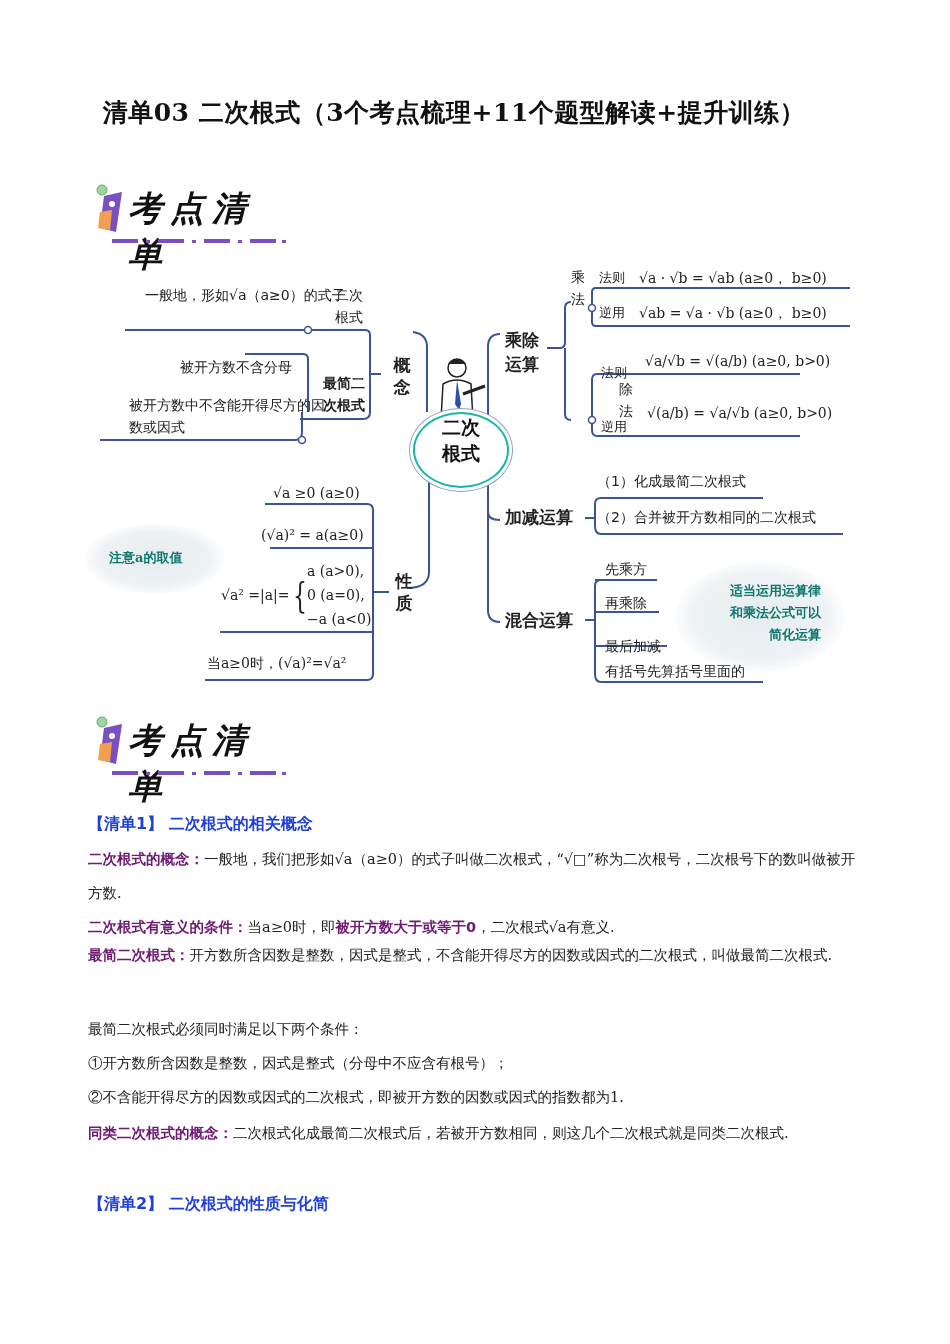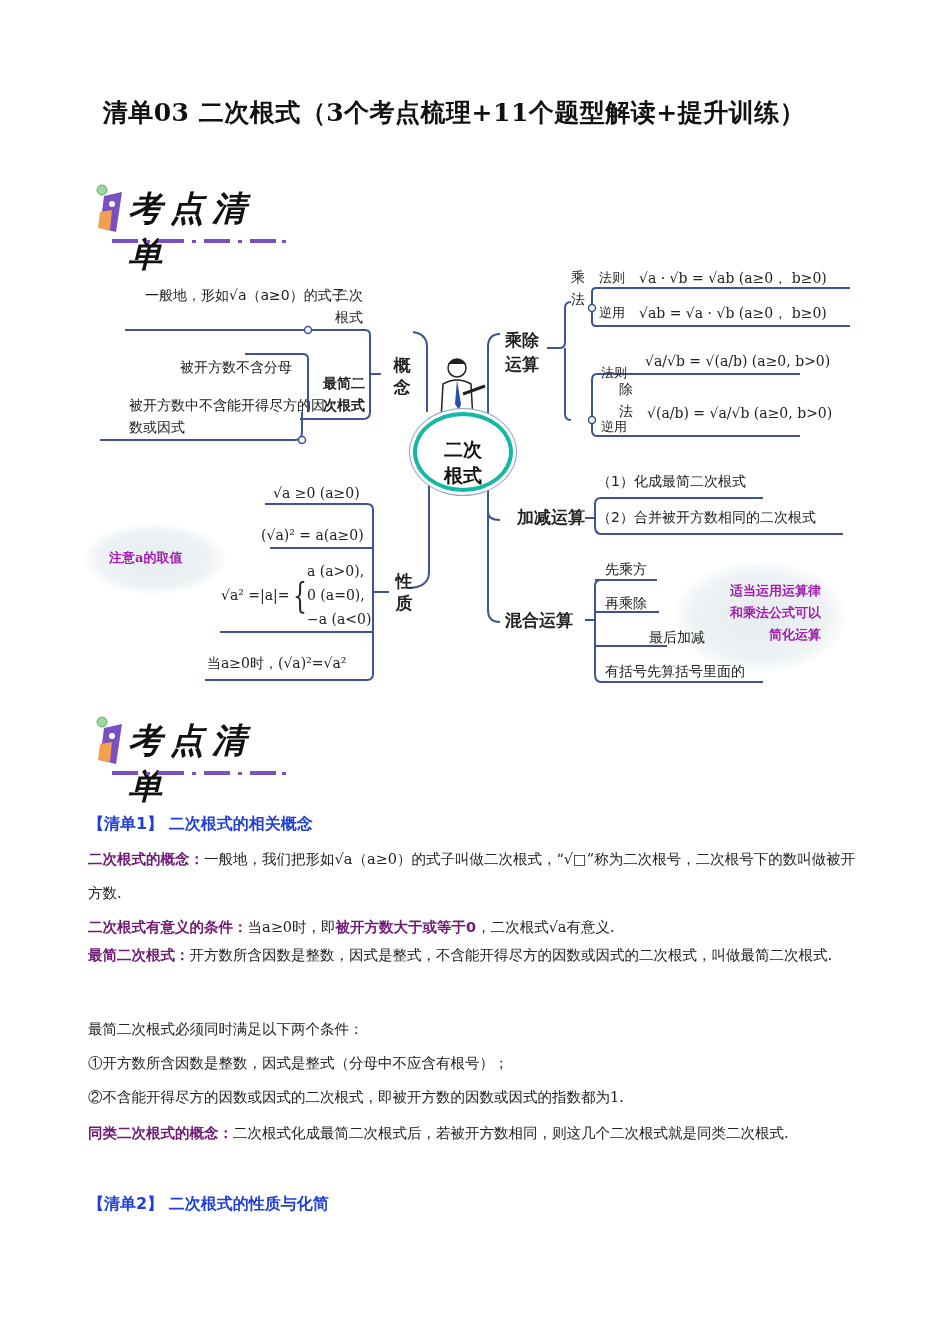--- a/index.html
+++ b/index.html
@@ -14,26 +14,26 @@
                 font-family: "DejaVu Serif", serif; letter-spacing: 8px; color: #111; font-style: italic; }
   .badge .dash { position: absolute; left: 24px; top: 58px; width: 176px; height: 6px; }
 
   
   .map { position: absolute; left: 95px; top: 262px; width: 770px; height: 430px; }
   .map svg.lines { position: absolute; left: 0; top: 0; width: 770px; height: 430px; }
   .mt { position: absolute; font-family: "DejaVu Sans", sans-serif; font-size: 14px; color: #222; white-space: nowrap; line-height: 22px; }
   .mt.big { font-size: 17px; font-weight: bold; line-height: 24px; }
   .mt.vert { width: 18px; white-space: normal; text-align: center; line-height: 22px; }
   .mt.math { font-family: "DejaVu Serif", serif; font-style: normal; font-size: 14px; }
-  .mt.note { font-family: "DejaVu Serif", serif; font-size: 13px; font-weight: bold; color: #a21caf; }
+  .mt.note { font-family: "DejaVu Serif", serif; font-size: 13px; font-weight: bold; color: #0f766e; }
   .cloud { position: absolute; border-radius: 50%; background: radial-gradient(ellipse at center, #e6ecef 0%, #eef2f4 55%, rgba(255,255,255,0) 75%); }
   .center-node { position: absolute; left: 318px; top: 150px; width: 92px; height: 72px;
-                 border: 4px solid #14b8a6; border-radius: 50%;
+                 border: 2px solid #14b8a6; border-radius: 50%;
                  box-shadow: 0 0 0 3px #fff, 0 0 0 4px #8ea0c6; background: #fff;
-                 display: flex; align-items: flex-end; justify-content: center; text-align: center;
+                 display: flex; align-items: flex-start; justify-content: center; text-align: center;
                  font-family: "DejaVu Sans", sans-serif; font-weight: bold; font-size: 19px; line-height: 26px; }
   .man { position: absolute; left: 338px; top: 92px; width: 56px; height: 66px; }
 
   
   .sec { position: absolute; left: 88px; font-size: 16px; font-weight: bold; color: #1f3fd6;
          font-family: "DejaVu Sans", sans-serif; }
   .para { position: absolute; left: 88px; width: 776px; font-size: 14.5px; line-height: 34px; color: #222;
           font-family: "DejaVu Serif", serif; }
   .para b { font-family: "DejaVu Sans", sans-serif; font-weight: bold; color: #701a75; }
 </style>
@@ -153,28 +153,28 @@
   <div class="mt" style="left:504px; top:5px; font-size:13px;">法则</div>
   <div class="mt math" style="left:544px; top:5px;">√a · √b = √ab (a≥0， b≥0)</div>
   <div class="mt" style="left:504px; top:40px; font-size:13px;">逆用</div>
   <div class="mt math" style="left:544px; top:40px;">√ab = √a · √b (a≥0， b≥0)</div>
   <div class="mt vert" style="left:474px; top:116px;margin-left:48px;">除法</div>
   <div class="mt" style="left:506px; top:100px; font-size:13px;">法则</div>
   <div class="mt math" style="left:550px; top:88px;">√a/√b = √(a/b)  (a≥0, b&gt;0)</div>
   <div class="mt" style="left:506px; top:154px; font-size:13px;">逆用</div>
   <div class="mt math" style="left:552px; top:140px;">√(a/b) = √a/√b  (a≥0, b&gt;0)</div>
 
-  <div class="mt big" style="left:410px; top:243px;margin-left:12px;">加减运算</div>
+  <div class="mt big" style="left:410px; top:243px;">加减运算</div>
   <div class="mt" style="left:502px; top:208px;">（1）化成最简二次根式</div>
   <div class="mt" style="left:502px; top:244px;">（2）合并被开方数相同的二次根式</div>
 
   <div class="mt big" style="left:410px; top:346px;">混合运算</div>
   <div class="mt" style="left:510px; top:296px;">先乘方</div>
   <div class="mt" style="left:510px; top:330px;">再乘除</div>
-  <div class="mt" style="left:510px; top:364px;margin-left:44px;">最后加减</div>
+  <div class="mt" style="left:510px; top:373px;">最后加减</div>
   <div class="mt" style="left:510px; top:398px;">有括号先算括号里面的</div>
   <div class="mt note" style="left:606px; top:318px; text-align:right; width:120px; line-height:22px;">
     <div>适当运用运算律</div>
     <div>和乘法公式可以</div>
     <div>简化运算</div>
   </div>
 </div>
 
 <div class="badge" style="top:712px;">
   <svg class="mascot" viewBox="0 0 40 60">

